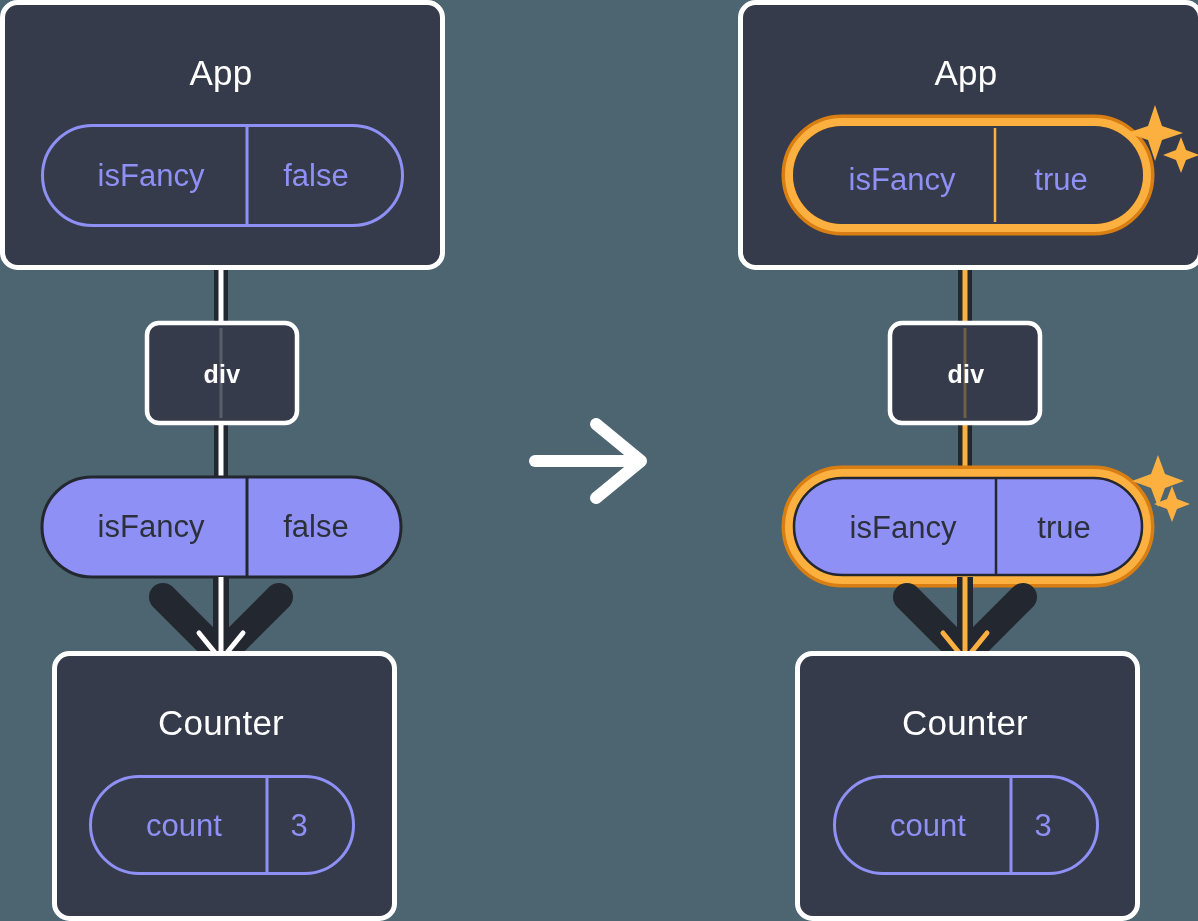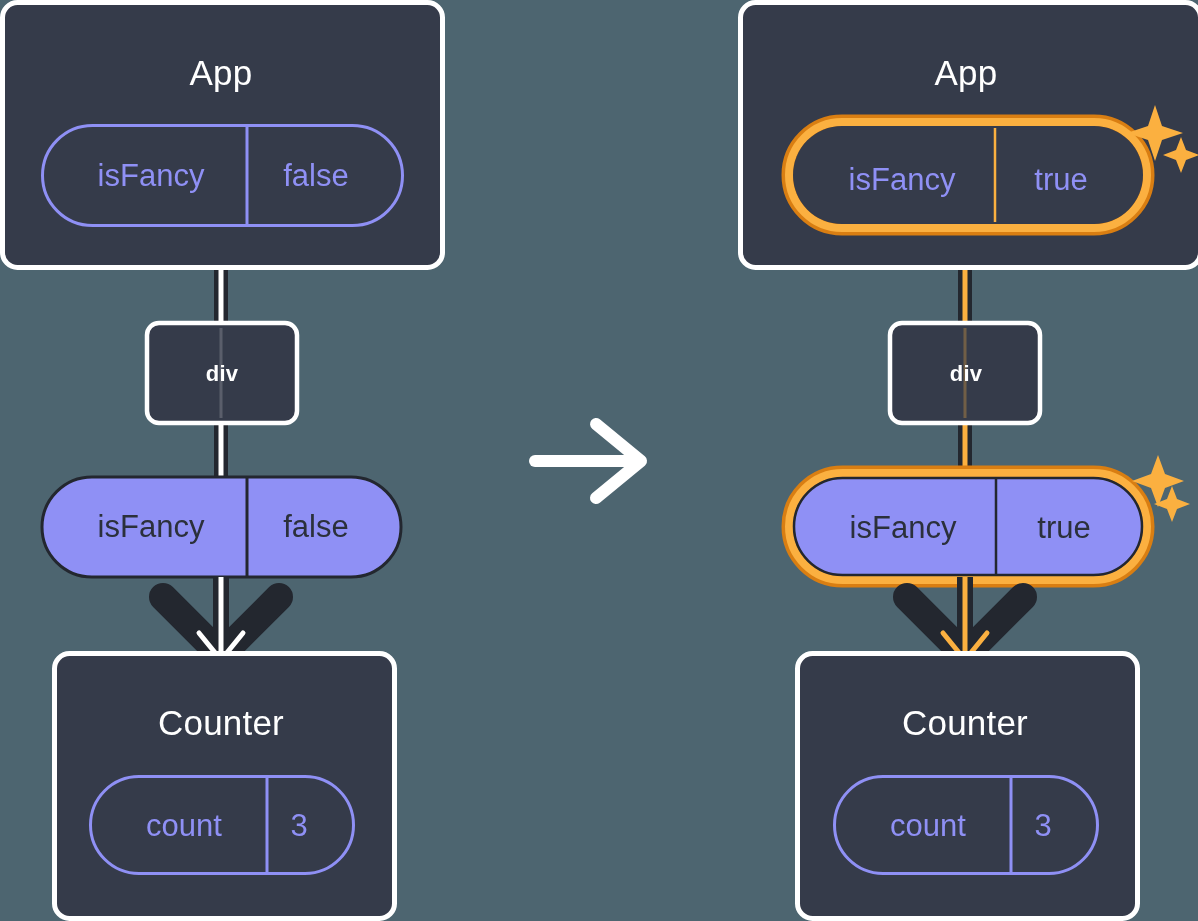--- a/index.html
+++ b/index.html
@@ -47,21 +47,21 @@
   .pill-text-filled {
     font-size: 31px;
     color: #2b303b;
     font-weight: 400;
   }
   .pill-text-filled.bold, .pill-text-outline.bold {
     font-weight: 400;
   }
   .pill-text-outline.bold { color: #8f90f5; }
   .div-text {
-    font-size: 22px;
+    font-size: 25px;
     color: #ffffff;
     font-weight: 700;
     letter-spacing: 0.3px;
   }
   .ctr { transform: translate(-50%, -50%); }
 </style>
 </head>
 <body>
 
 <div class="stage">

